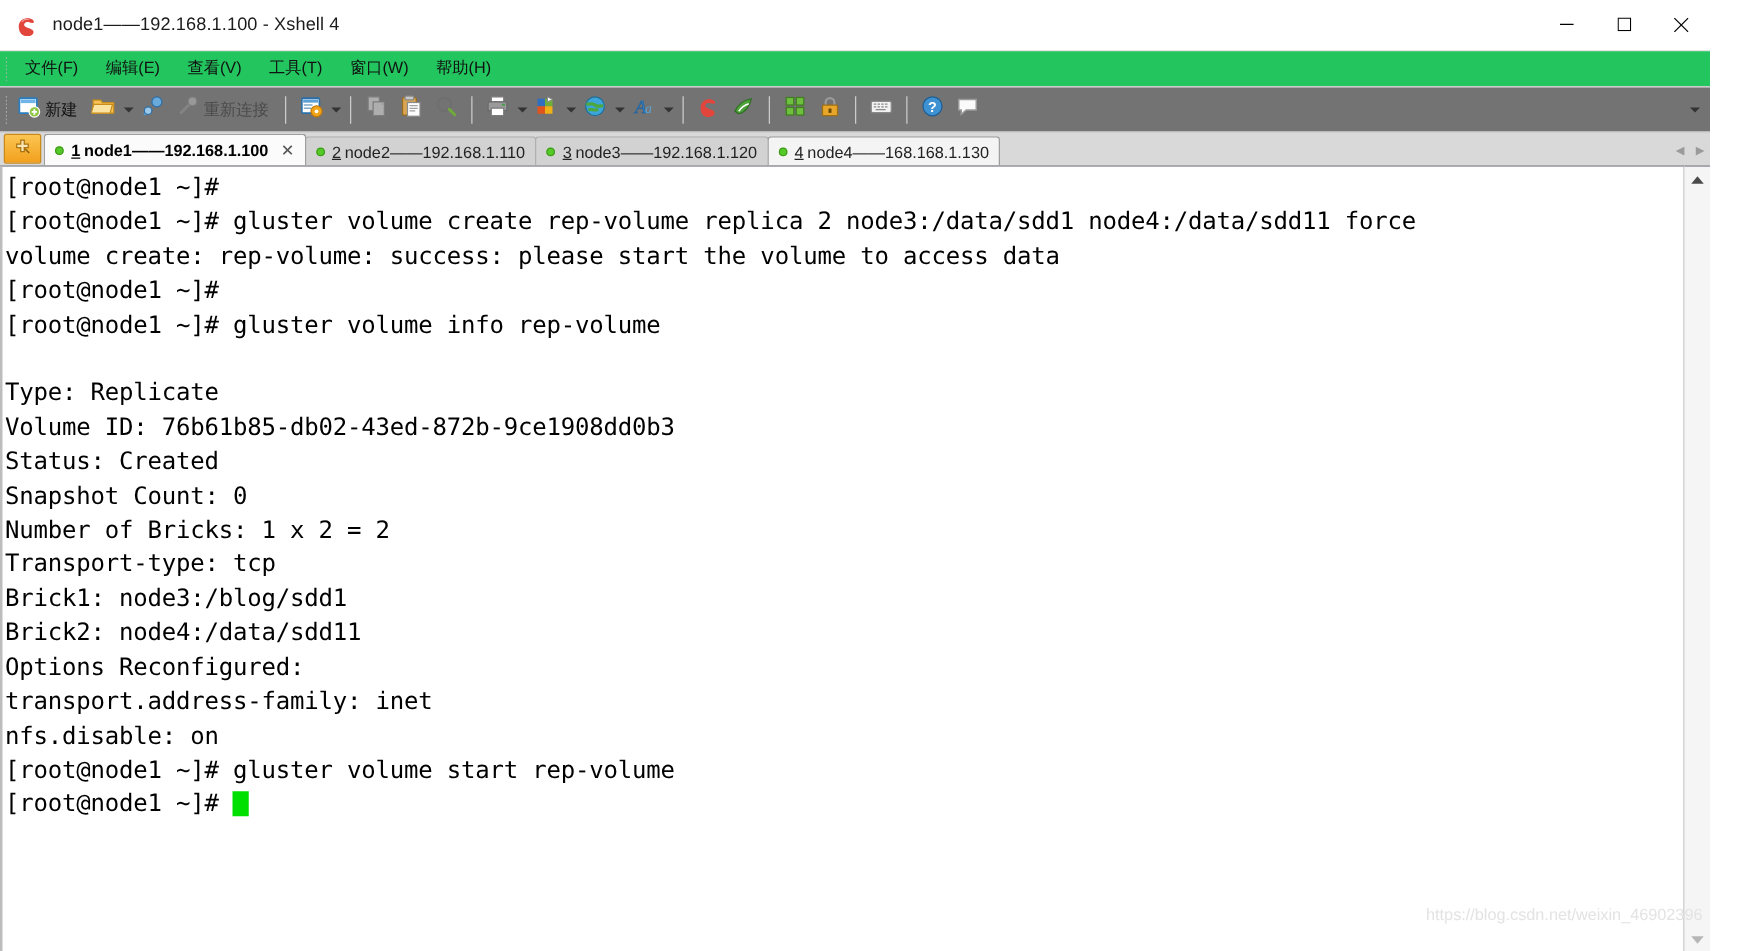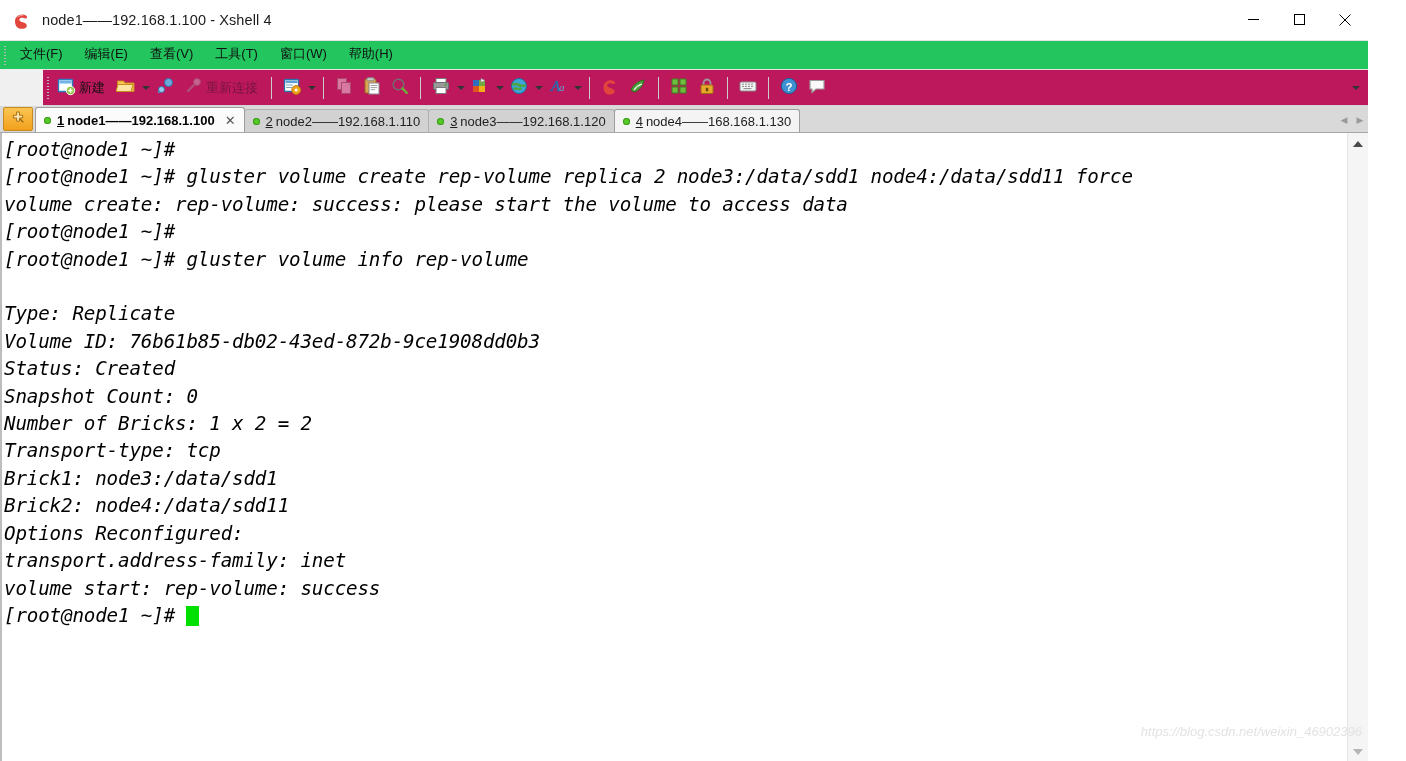--- a/index.html
+++ b/index.html
@@ -30,22 +30,22 @@
   .grip{width:9px;height:28px;flex:0 0 9px;display:flex;align-items:center;justify-content:center;}
   .grip i{display:block;width:2px;height:20px;
     background-image:radial-gradient(#b8b8b8 40%, transparent 42%);
     background-size:2px 3px;}
   .menu-item{
     font-size:13px;color:#111;padding:4px 10px;margin:0 1px;white-space:nowrap;cursor:default;
   }
 
   
   .toolbar{
-    height:35px;flex:0 0 35px;background:#be185d;display:flex;align-items:center;
-    border-top:1px solid #e2e2e2;border-bottom:1px solid #d4d4d4;position:relative;margin-left:43px;
+    height:35px;flex:0 0 35px;background:#737373;display:flex;align-items:center;
+    border-top:1px solid #e2e2e2;border-bottom:1px solid #d4d4d4;position:relative;
   }
   .tb-grip{width:9px;height:35px;flex:0 0 9px;display:flex;align-items:center;justify-content:center;}
   .tb-grip i{display:block;width:2px;height:24px;
     background-image:radial-gradient(#b9b9b9 40%, transparent 42%);
     background-size:2px 3px;}
   .tb-btn{display:flex;align-items:center;height:28px;padding:0 3px;border:1px solid transparent;border-radius:2px;}
   .tb-btn.disabled{opacity:.42;}
   .tb-label{font-size:13px;color:#111;margin-left:3px;margin-right:3px;white-space:nowrap;}
   .tb-sep{width:1px;height:22px;background:#cccccc;margin:0 6px;flex:0 0 1px;}
   .tb-caret{width:11px;height:28px;display:flex;align-items:center;justify-content:center;}
@@ -75,21 +75,21 @@
   .tab .dot{width:7px;height:7px;border-radius:50%;background:#55c928;
     box-shadow:inset 0 0 0 1px #3f9a1c;margin-right:6px;flex:0 0 7px;}
   .tab .num{text-decoration:underline;margin-right:3px;}
   .tab .close{margin-left:10px;font-size:13px;color:#555;font-weight:normal;}
   .tabnav{position:absolute;right:0;bottom:0;height:25px;display:flex;align-items:center;
     background:#d9d9d9;padding-left:3px;}
   .tabnav .arrow{width:16px;height:25px;display:flex;align-items:center;justify-content:center;
     font-size:9px;color:#9a9a9a;}
 
   
-  .term-wrap{flex:1 1 auto;display:flex;background:#0f172a;position:relative;overflow:hidden;font-style:italic;}
+  .term-wrap{flex:1 1 auto;display:flex;background:#0f172a;position:relative;overflow:hidden;}
   .term{
     flex:1 1 auto;background:#ffffff;overflow:hidden;position:relative;
     border-left:2px solid #bdbdbd;
     padding:3px 0 0 2px;
   }
   .line{
     font-family:"DejaVu Sans Mono","Liberation Mono",monospace;
     font-size:19.2px;line-height:27.4px;color:#000000;white-space:pre;
     letter-spacing:-0.15px;
   }
@@ -435,25 +435,26 @@
       <div class="line">volume create: rep-volume: success: please start the volume to access data</div>
       <div class="line">[root@node1 ~]#</div>
       <div class="line">[root@node1 ~]# gluster volume info rep-volume</div>
       <div class="line">&nbsp;</div>
       <div class="line">Type: Replicate</div>
       <div class="line">Volume ID: 76b61b85-db02-43ed-872b-9ce1908dd0b3</div>
       <div class="line">Status: Created</div>
       <div class="line">Snapshot Count: 0</div>
       <div class="line">Number of Bricks: 1 x 2 = 2</div>
       <div class="line">Transport-type: tcp</div>
-      <div class="line">Brick1: node3:/data/sdd1</div>
+      <div class="line">Brick1: node3:/blog/sdd1</div>
       <div class="line">Brick2: node4:/data/sdd11</div>
       <div class="line">Options Reconfigured:</div>
       <div class="line">transport.address-family: inet</div>
-      <div class="line">volume start: rep-volume: success</div>
+      <div class="line">nfs.disable: on</div>
+      <div class="line">[root@node1 ~]# gluster volume start rep-volume</div>
       <div class="line"><span>[root@node1 ~]# </span><span class="cursor"></span></div>
     </div>
 
     <div class="scroll">
       <div class="sc-up">
           <i class="sc-arrow up"></i>
         </div>
       <div class="sc-track"></div>
       <div class="sc-down">
           <i class="sc-arrow down"></i>

